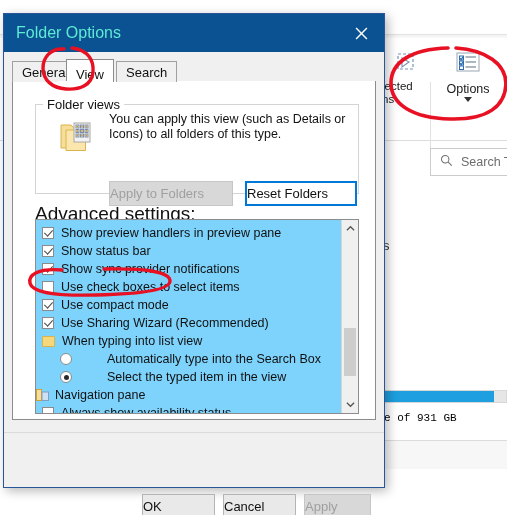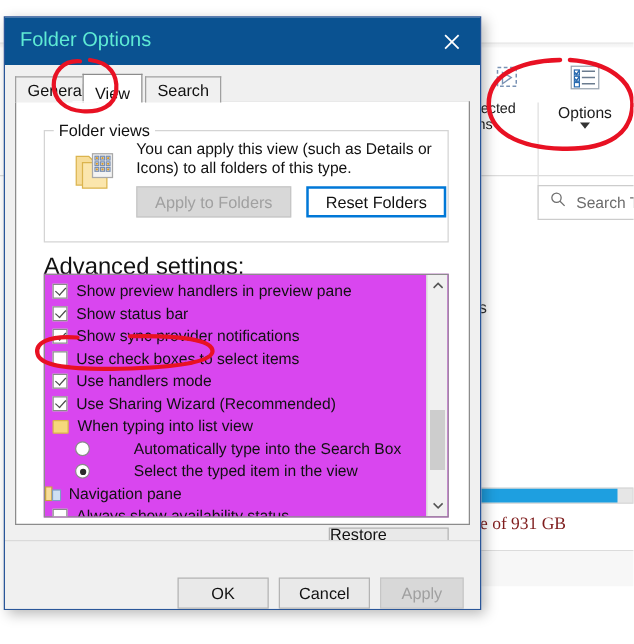--- a/index.html
+++ b/index.html
@@ -87,23 +87,23 @@
   }
   #capacity-fill {
     position: absolute; left:0; top:0;
     height: 100%;
     width: 90%;
     background: #1e9fe0;
   }
   #capacity-text {
     position: absolute;
     left: 384px; top: 412px;
-    font-size: 14px; color: #7f1d1d;
+    font-size: 11px; color: #000000;
     white-space: nowrap;
-    font-family: Liberation Serif, serif;
+    font-family: Liberation Mono, monospace;
   }
   #explorer-statusline {
     position: absolute; left: 384px; top: 440px;
     width: 123px; height: 1px; background: #dcdcdc;
   }
   #explorer-bottom {
     position: absolute; left: 384px; top: 441px;
     width: 123px; height: 28px; background: #f7f7f7;
   }
   #list-fragment {
@@ -211,40 +211,41 @@
     font-family: "Liberation Sans", sans-serif;
   }
 
   .winbtn {
     position: absolute;
     font-size: 13px;
     font-family: "Liberation Sans", sans-serif;
     background: #e1e1e1;
     border: 1px solid #adadad;
     color: #111;
-    display: flex; align-items: center; justify-content: center;
+    display: flex; align-items: center; 
     box-sizing: border-box;
     cursor: pointer;
+    margin-top: 32px;
   }
   .winbtn.disabled { color: #a0a0a0; background: #d8d8d8; border-color: #c6c6c6; cursor: default; }
   .winbtn.primary { background: #ffffff; border: 2px solid #0078d7; }
   .winbtn.plain { background: #e9e9e9; border: 1px solid #b4b4b4; }
 
   #adv-label {
     position: absolute;
     left: 22px; top: 122px;
     font-size: 19px; color: #111;
     font-family: "Liberation Sans", sans-serif;
   }
   #adv-list {
     position: absolute;
     left: 22px; top: 138px;
     width: 324px; height: 195px;
     border: 1px solid #8c8c8c;
-    background: #d946ef;
+    background: #7dd3fc;
     box-sizing: border-box;
     overflow: hidden;
   }
   .row {
     position: relative;
     height: 18px;
     display: flex;
     align-items: center;
     font-size: 12.5px;
     color: #111;
@@ -480,21 +481,21 @@
             <div class="row ind0">
               <span class="cb checked"></span>
               <span class="lbl">Show sync provider notifications</span>
             </div>
             <div class="row ind0">
               <span class="cb"></span>
               <span class="lbl">Use check boxes to select items</span>
             </div>
             <div class="row ind0">
               <span class="cb checked"></span>
-              <span class="lbl">Use handlers mode</span>
+              <span class="lbl">Use compact mode</span>
             </div>
             <div class="row ind0">
               <span class="cb checked"></span>
               <span class="lbl">Use Sharing Wizard (Recommended)</span>
             </div>
             <div class="row ind0">
               <span class="foldericon"></span>
               <span class="lbl">When typing into list view</span>
             </div>
             <div class="row ind1">

